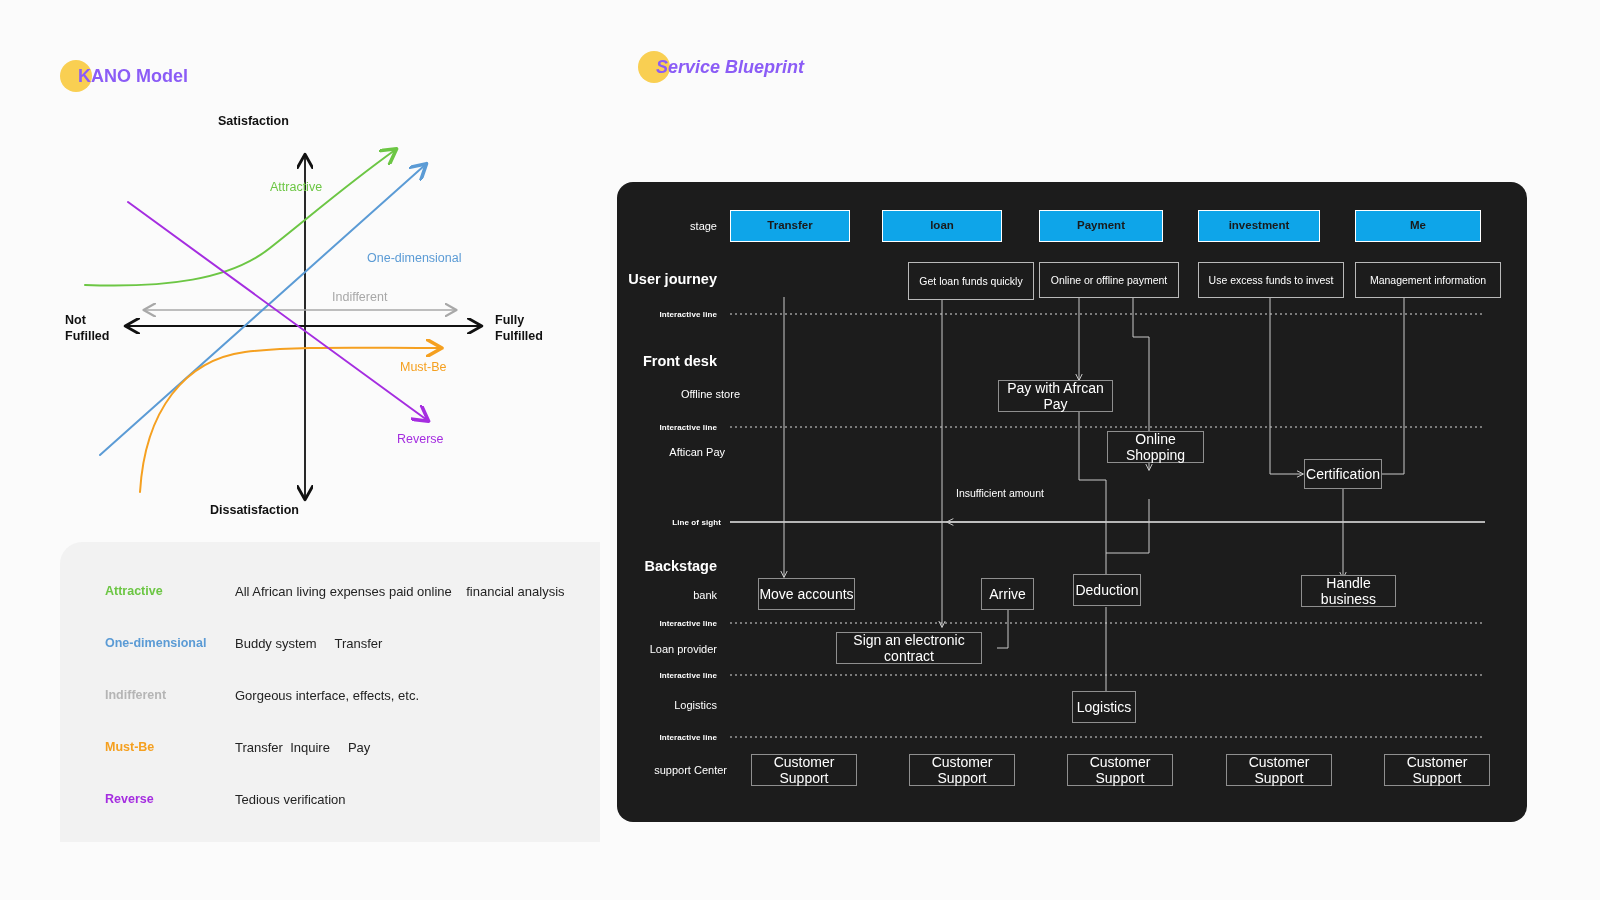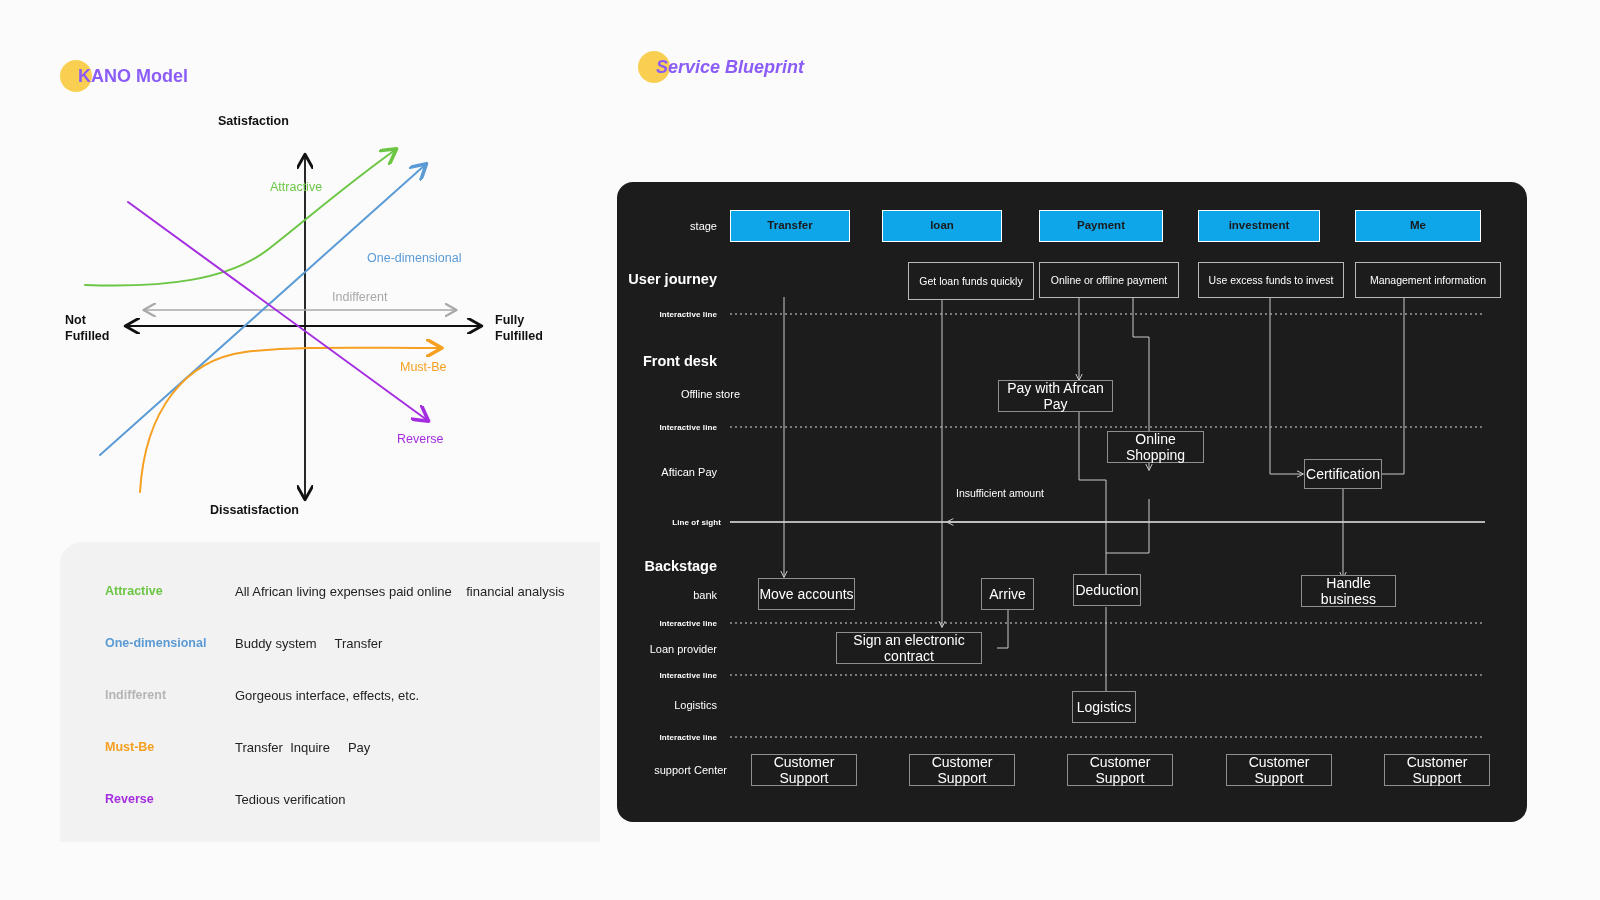--- a/index.html
+++ b/index.html
@@ -182,21 +182,21 @@
       <path d="M380,466 L391,466 L391,415" marker-end="url(#bar)"></path>
     </g>
   </svg>
 
   <span class="rowlabel rl-mid" style="width:100px;left:0px;top:38px;">stage</span>
   <span class="rowlabel rl-big" style="width:100px;left:0px;top:89px;">User journey</span>
   <span class="rowlabel rl-small" style="width:100px;left:0px;top:128px;">Interactive line</span>
   <span class="rowlabel rl-big" style="width:100px;left:0px;top:171px;">Front desk</span>
   <span class="rowlabel rl-mid" style="width:100px;left:0px;top:206px;margin-left:23px;">Offline store</span>
   <span class="rowlabel rl-small" style="width:100px;left:0px;top:241px;">Interactive line</span>
-  <span class="rowlabel rl-mid" style="width:100px;left:0px;top:284px;">Aftican Pay</span>
+  <span class="rowlabel rl-mid" style="width:100px;left:0px;top:264px;padding-left:8px;">Aftican Pay</span>
   <span class="rowlabel rl-small" style="width:100px;left:4px;top:336px;">Line of sight</span>
   <span class="rowlabel rl-big" style="width:100px;left:0px;top:376px;">Backstage</span>
   <span class="rowlabel rl-mid" style="width:100px;left:0px;top:407px;">bank</span>
   <span class="rowlabel rl-small" style="width:100px;left:0px;top:437px;">Interactive line</span>
   <span class="rowlabel rl-mid" style="width:100px;left:0px;top:461px;">Loan provider</span>
   <span class="rowlabel rl-small" style="width:100px;left:0px;top:489px;">Interactive line</span>
   <span class="rowlabel rl-mid" style="width:100px;left:0px;top:517px;">Logistics</span>
   <span class="rowlabel rl-small" style="width:100px;left:0px;top:551px;">Interactive line</span>
   <span class="rowlabel rl-mid" style="width:118px;left:-8px;top:582px;">support Center</span>
 

